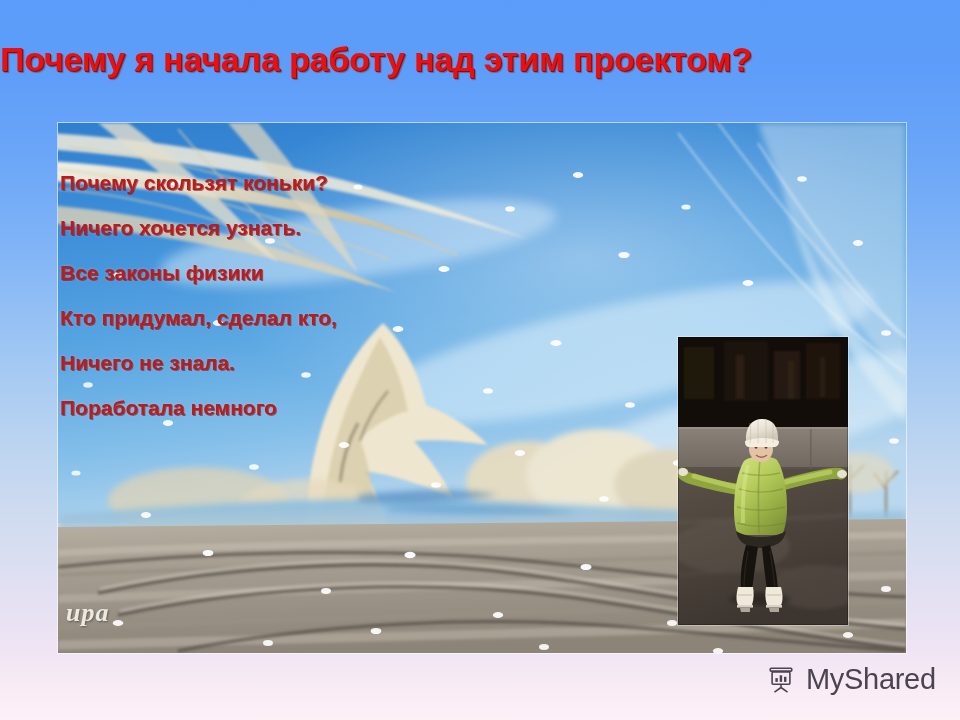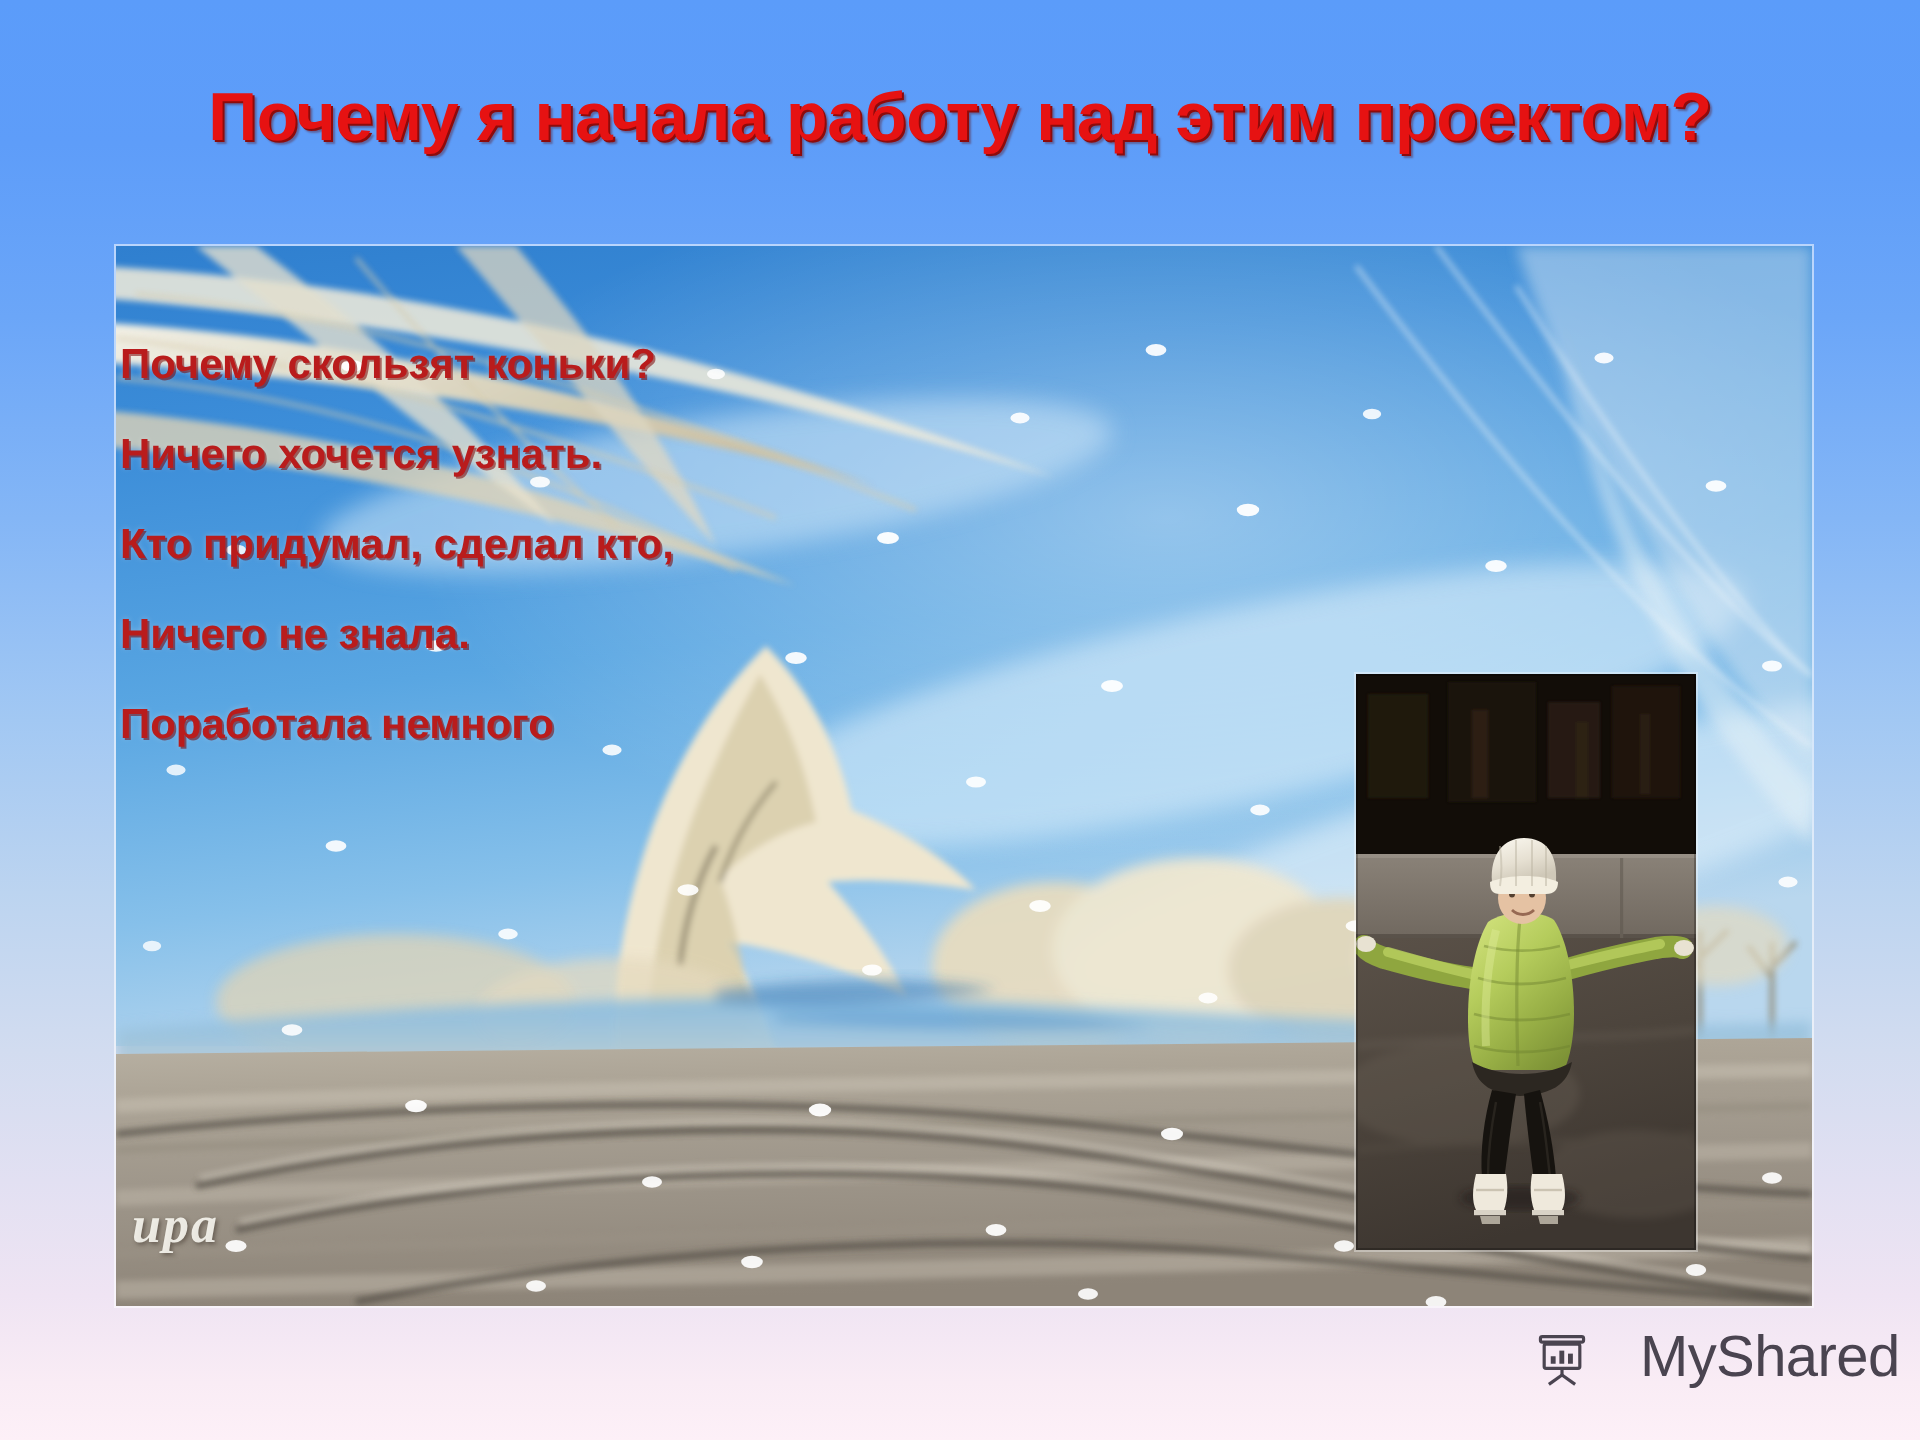--- a/index.html
+++ b/index.html
@@ -18,21 +18,21 @@
       #efe4f3 90%,
       #f9ecf5 96%,
       #fdf0f7 100%);
     position:relative;
   }
   #slide{position:absolute;inset:0;}
 
   
   #title{
     position:absolute;left:0;top:40px;width:960px;
-    text-align:center;
+    text-align:left;
     font-size:34px;font-weight:bold;
     color:#e61212;
     letter-spacing:-0.2px;
     white-space:nowrap;
     text-shadow:1px 1px 0 #8d0b0b, 2px 2px 1px rgba(90,0,0,.35);
   }
 
   
   #photo-main{
     position:absolute;left:58px;top:123px;width:848px;height:530px;
@@ -67,21 +67,21 @@
     font-family:"Liberation Serif", serif;
     font-style:italic;font-weight:bold;font-size:26px;
     color:rgba(252,250,244,.88);
     text-shadow:1px 1px 2px rgba(60,50,40,.55);
     letter-spacing:1px;
   }
 
   
   #myshared{
     position:absolute;left:766px;top:663px;z-index:9;
-    display:flex;align-items:center;gap:24px;
+    display:flex;align-items:center;gap:10px;
     color:#4c4452;
   }
   #myshared .ms-label{font-size:29px;letter-spacing:-0.3px;color:#4a4450;}
   #myshared .ms-icon{width:30px;height:30px;display:block;}
 </style>
 </head>
 <body>
 
 <div id="slide">
 
@@ -284,20 +284,21 @@
         <ellipse cx="828" cy="466" rx="5" ry="2.9" opacity="0.9"></ellipse>
       </g>
     </svg>
   </div>
 
   <div id="ira-watermark">ира</div>
 
   <div id="poem">
     <div class="poem-line">Почему скользят коньки?</div>
     <div class="poem-line">Ничего хочется узнать.</div>
+    <div class="poem-line">Все законы физики</div>
     <div class="poem-line">Кто придумал, сделал кто,</div>
     <div class="poem-line">Ничего не знала.</div>
     <div class="poem-line">Поработала немного</div>
   </div>
 
   <div id="photo-skater">
     <svg viewBox="0 0 170 288" preserveAspectRatio="none" aria-hidden="true">
       <defs>
         <linearGradient id="rinkFloor" x1="0" y1="0" x2="0.3" y2="1">
           <stop offset="0" stop-color="#5a5148"></stop>

